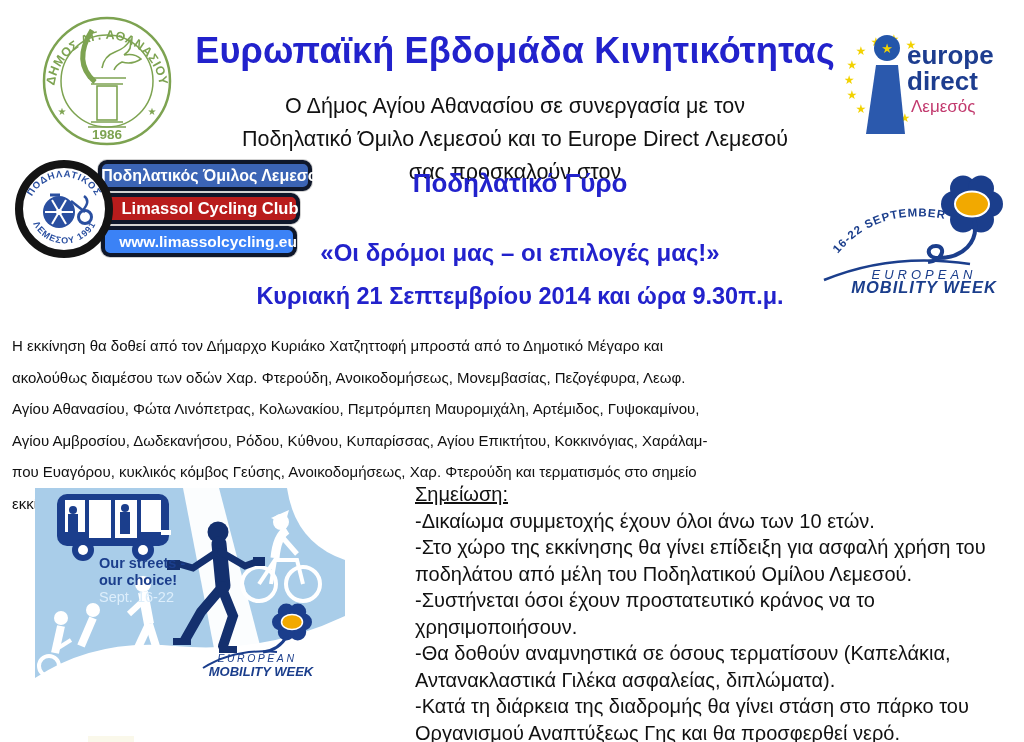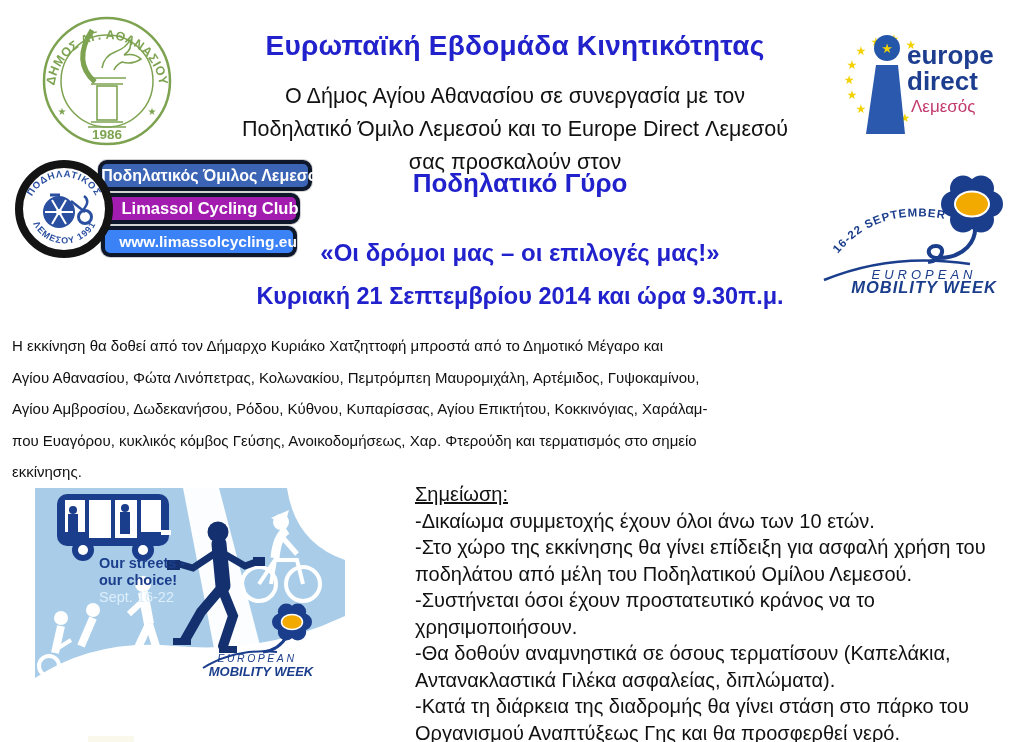--- a/index.html
+++ b/index.html
@@ -1,21 +1,21 @@
 <!DOCTYPE html>
 <html><head>
 <meta charset="utf-8">
 <style>
   * { margin:0; padding:0; box-sizing:border-box; }
   body { background:#888; font-family:"Liberation Sans", sans-serif; }
   .page { position:relative; width:1024px; height:742px; background:#ffffff; overflow:hidden; margin:0 auto; }
 
   
   .header-center { position:absolute; left:185px; top:30px; width:660px; text-align:center; }
-  .main-title { font-size:28px; font-weight:bold; color:#2222cc; letter-spacing:0.2px; }
+  .main-title { font-size:36px; font-weight:bold; color:#2222cc; letter-spacing:0.2px; }
   .invite { margin-top:18px; font-size:21.5px; line-height:33px; color:#111; }
 
   
   .event-center { position:absolute; left:240px; top:168px; width:560px; text-align:center; }
   .event-name { font-size:26px; font-weight:bold; color:#2222cc; }
   .event-slogan { font-size:24px; font-weight:bold; color:#2222cc; margin-top:40px; }
   .event-date { font-size:23.5px; font-weight:bold; color:#2222cc; margin-top:16px; }
 
   
   .muni-logo { position:absolute; left:40px; top:8px; }
@@ -23,21 +23,21 @@
   
   .ed-logo { position:absolute; left:845px; top:20px; }
 
   
   .club { position:absolute; left:14px; top:158px; width:300px; height:102px; }
   .club-badge { position:absolute; left:0; top:1px; z-index:2; }
   .club-bar { position:absolute; height:31px; border:4px solid #0f172a; border-radius:9px;
               box-shadow:0 0 0 1px rgba(0,0,0,.18); color:#fff; font-weight:bold;
               display:flex; align-items:center; justify-content:center; padding-left:18px; white-space:nowrap; }
   .bar-blue  { left:84px; top:2px;  width:214px; background:#3b64b5; font-size:16px; }
-  .bar-red   { left:88px; top:35px; width:198px; background:#a21caf; font-size:16.5px; }
+  .bar-red   { left:88px; top:35px; width:198px; background:#b91c1c; font-size:16.5px; }
   .bar-green { left:87px; top:68px; width:196px; background:#3b82f6; font-size:15.5px; }
 
   
   .emw-logo { position:absolute; left:822px; top:158px; }
 
   
   .route { position:absolute; left:12px; top:330px; width:1008px; font-size:15px; line-height:31.5px; color:#111; }
   .route div { white-space:nowrap; }
 
   
@@ -165,20 +165,21 @@
     <text font-size="11.5" font-weight="bold" fill="#1b3e8c" letter-spacing="1" text-anchor="middle">
       <textPath href="#emwArc" startOffset="50%">16-22 SEPTEMBER</textPath>
     </text>
     <path d="M 2 122 Q 70 94 148 106" stroke="#1b3e8c" stroke-width="2.5" fill="none"></path>
     <text x="102" y="121" font-size="13" font-style="italic" letter-spacing="4" fill="#1b3e8c" text-anchor="middle">EUROPEAN</text>
     <text x="102" y="135" font-size="16.5" font-weight="bold" font-style="italic" letter-spacing="1" fill="#1b3e8c" text-anchor="middle">MOBILITY WEEK</text>
   </svg>
 
   <div class="route">
     <div>Η εκκίνηση θα δοθεί από τον Δήμαρχο Κυριάκο Χατζηττοφή μπροστά  από το Δημοτικό Μέγαρο και</div>
+    <div>ακολούθως διαμέσου των οδών Χαρ. Φτερούδη, Ανοικοδομήσεως, Μονεμβασίας, Πεζογέφυρα, Λεωφ.</div>
     <div>Αγίου Αθανασίου, Φώτα Λινόπετρας, Κολωνακίου, Πεμτρόμπεη Μαυρομιχάλη, Αρτέμιδος, Γυψοκαμίνου,</div>
     <div>Αγίου Αμβροσίου, Δωδεκανήσου, Ρόδου, Κύθνου, Κυπαρίσσας, Αγίου Επικτήτου, Κοκκινόγιας, Χαράλαμ-</div>
     <div>που Ευαγόρου, κυκλικός κόμβος Γεύσης, Ανοικοδομήσεως, Χαρ. Φτερούδη και τερματισμός στο σημείο</div>
     <div>εκκίνησης.</div>
   </div>
 
   <svg class="poster" width="310" height="207" viewBox="0 0 310 207">
     <rect x="0" y="0" width="310" height="207" fill="#a9cde9"></rect>
     <g fill="#ffffff">
       <polygon points="148,0 184,0 238,207 188,207" opacity="0.95"></polygon>

